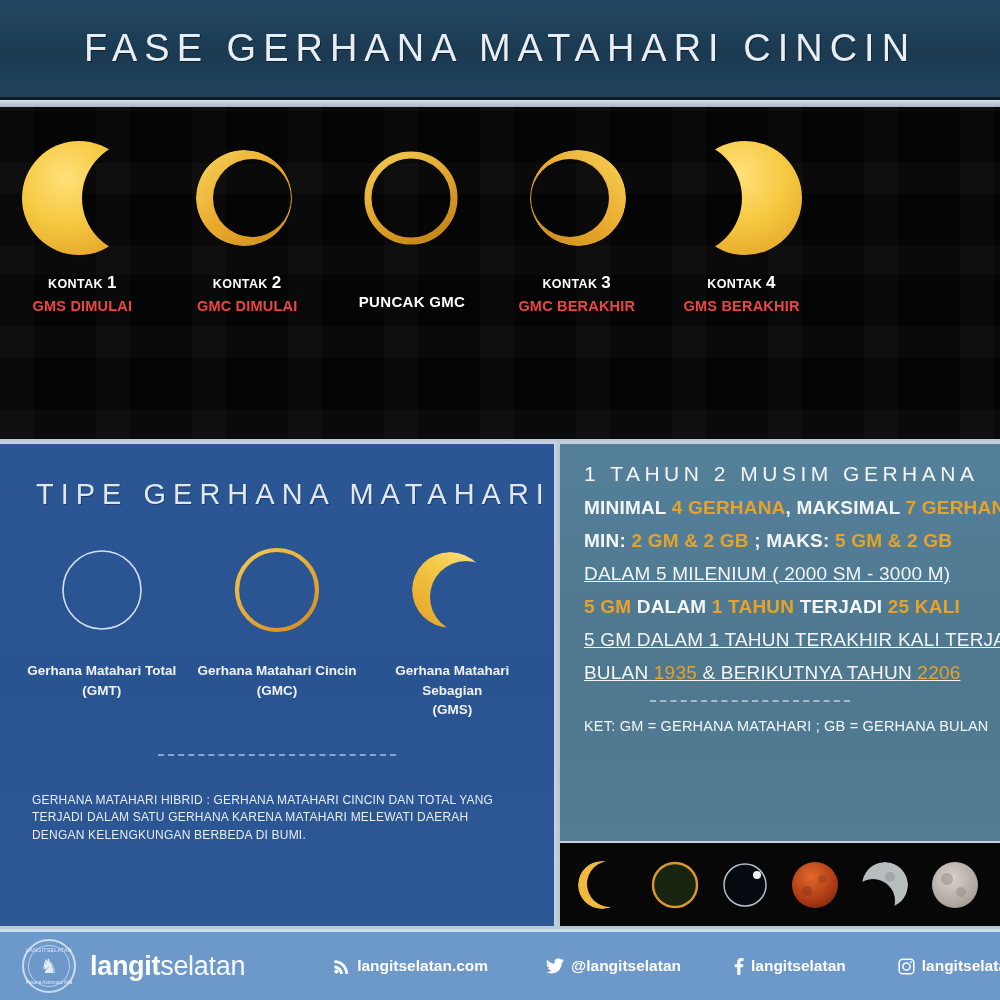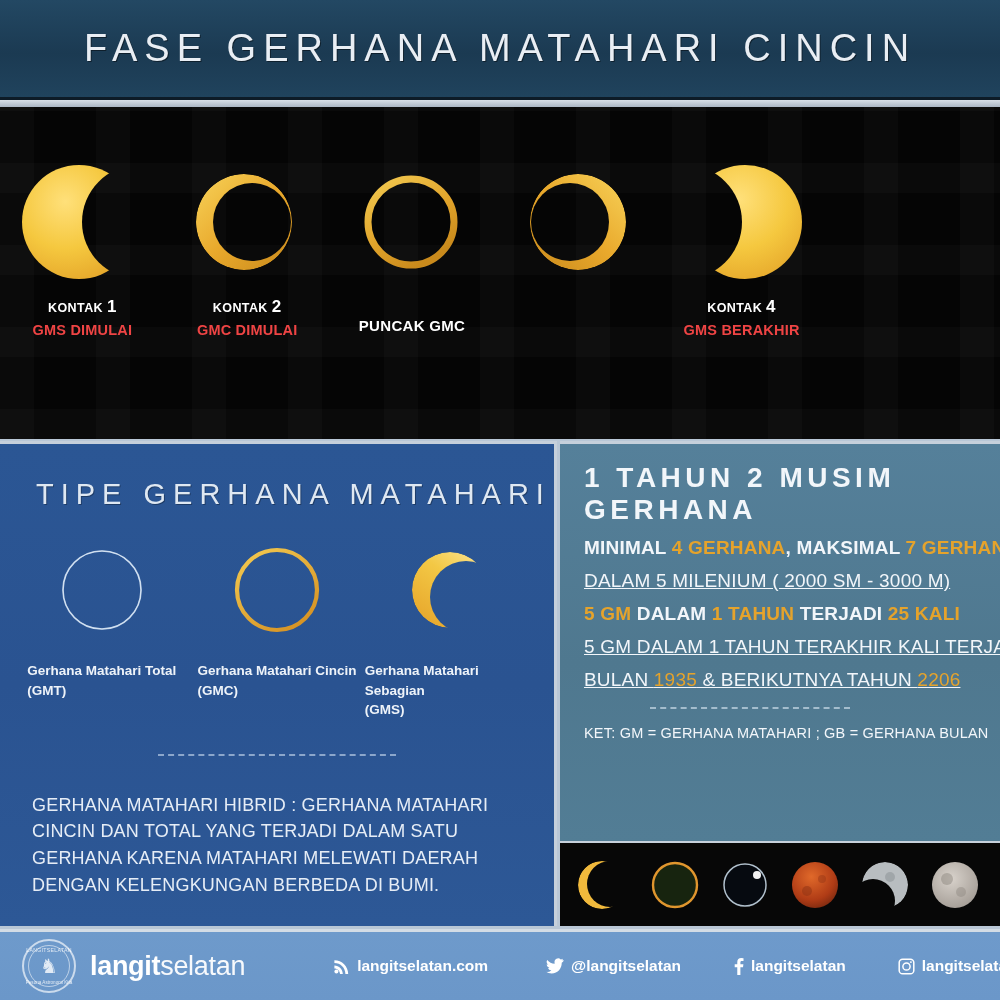--- a/index.html
+++ b/index.html
@@ -30,21 +30,21 @@
     position:absolute; left:0; top:107px; width:1000px; height:332px;
     background:#050505; overflow:hidden;
   }
   .phases::before {
     content:""; position:absolute; inset:0;
     background-image:
       repeating-linear-gradient(90deg, rgba(255,255,255,0.028) 0 34px, rgba(0,0,0,0) 34px 96px),
       repeating-linear-gradient(0deg, rgba(255,255,255,0.022) 0 30px, rgba(0,0,0,0) 30px 82px);
     opacity:.85;
   }
-  .phase-row { position:absolute; left:0; top:0; width:824px; height:332px; display:flex;margin-top:24px; }
+  .phase-row { position:absolute; left:0; top:0; width:824px; height:332px; display:flex; }
   .phase {
     flex:1; position:relative; display:flex; flex-direction:column;
     align-items:center; justify-content:flex-start; padding-top:18px;
   }
   .orb-wrap { height:145px; display:flex; align-items:center; justify-content:center; }
   .phase-label { text-align:center; line-height:1.35; margin-top:2px; }
   .kontak-line { font-size:12.5px; font-weight:700; color:#ffffff; letter-spacing:.4px; }
   .kontak-num { font-size:17px; font-weight:700; color:#ffffff; }
   .phase-sub { font-size:14.5px; font-weight:700; color:#ef4444; letter-spacing:.2px; margin-top:2px; }
   .phase-peak { font-size:15px; font-weight:700; color:#ffffff; letter-spacing:.3px; margin-top:20px;}
@@ -55,43 +55,43 @@
     background:linear-gradient(180deg,#2b5694 0%,#2a5391 50%,#2d5896 100%);
     border-top:3px solid #c6d0db; border-right:3px solid #c6d0db;
   }
   .tipe-title {
     margin:34px 0 0 36px; font-size:29px; letter-spacing:7px; color:#dfe8f2; font-weight:400;
     text-shadow:1px 1px 0 rgba(0,0,0,.3);
   }
   .types-row { display:flex; margin-top:24px; padding:0 14px; }
   .type-col { flex:1; display:flex; flex-direction:column; align-items:center; }
   .type-icon { height:110px; display:flex; align-items:center; justify-content:center; }
-  .type-label { margin-top:16px; font-size:13.5px; font-weight:700;
+  .type-label { margin-top:16px; text-align:center; font-size:13.5px; font-weight:700;
     color:#eef3f9; line-height:1.45; }
   .dash-div {
     margin:34px auto 0 auto; width:238px; height:0;
     border-top:2px dashed #9db6d6; opacity:.85;
   }
   .hybrid {
-    margin:36px 30px 0 32px; font-size:18px; line-height:1.48;
+    margin:36px 30px 0 32px; font-size:12px; line-height:1.48;
     color:#e6edf6; letter-spacing:.2px; font-weight:400;
   }
 
   
   .konfig {
     position:absolute; left:560px; top:441px; width:440px; height:400px;
     background:linear-gradient(180deg,#55809a 0%,#4f788f 55%,#527d95 100%);
     border-top:3px solid #c6d0db;
   }
   .konfig-title {
     margin:24px 0 0 24px; font-size:27px; letter-spacing:4px; color:#eef3f8; font-weight:400;
     text-shadow:1px 1px 0 rgba(0,0,0,.25);
   }
   .k-line { margin:0 0 0 24px; color:#f2f6fa; }
-  .k-big { margin-top:18px; font-size:28px; letter-spacing:4.5px; font-weight:700; }
+  .k-big { margin-top:18px; font-size:21px; letter-spacing:4.5px; font-weight:400; }
   .k-row { margin-top:11px; font-size:19px; font-weight:700; letter-spacing:.2px; white-space:nowrap; }
   .k-row.reg { font-weight:400;text-decoration:underline; }
   .gold { color:#e5a32c;text-align:center; }
   .k-dash { margin:16px 0 0 90px; width:200px; border-top:2px dashed #b9cedd; opacity:.8; }
   .k-ket { margin-top:16px; font-size:14.5px; font-weight:400; letter-spacing:.2px; }
 
   
   .photos {
     position:absolute; left:560px; top:841px; width:440px; height:85px;
     background:#070707; border-top:2px solid #c6d0db;
@@ -214,20 +214,25 @@
               <stop offset="100%" stop-color="#c98a1c"></stop>
                 </linearGradient>
               <mask id="mD">
                   <circle cx="66" cy="65" r="48" fill="#fff"></circle>
                 <circle cx="58" cy="65" r="39" fill="#000"></circle>
                 </mask>
               </defs>
             <circle cx="66" cy="65" r="48" fill="url(#gD)" mask="url(#mD)"></circle>
           </svg>
         </div>
+        <div class="phase-label">
+          <div class="kontak-line"><span>KONTAK</span>
+            <span class="kontak-num">3</span></div>
+          <div class="phase-sub">GMC BERAKHIR</div>
+        </div>
       </div>
 
       <div class="phase">
         <div class="orb-wrap">
           <svg width="130" height="130" viewBox="0 0 130 130">
             <defs>
                 <radialGradient id="sunE" cx="45%" cy="30%" r="78%">
               <stop offset="0%" stop-color="#ffe07a"></stop>
                   <stop offset="55%" stop-color="#f5c83f"></stop>
               <stop offset="100%" stop-color="#e5a62a"></stop>
@@ -314,20 +319,23 @@
   </div>
 
   <div class="konfig">
 
     <div class="k-line k-big">1 TAHUN 2 MUSIM GERHANA</div>
 
     <div class="k-line k-row">
       <span>MINIMAL </span><span class="gold">4 GERHANA</span><span>, MAKSIMAL </span><span class="gold">7 GERHANA</span>
     </div>
 
+    <div class="k-line k-row">
+      <span>MIN: </span><span class="gold">2 GM &amp; 2 GB</span><span> ; MAKS: </span><span class="gold">5 GM &amp; 2 GB</span>
+    </div>
 
     <div class="k-line k-row reg">DALAM 5 MILENIUM ( 2000 SM - 3000 M)</div>
 
     <div class="k-line k-row">
       <span class="gold">5 GM</span><span> DALAM </span><span class="gold">1 TAHUN</span><span> TERJADI </span><span class="gold">25 KALI</span>
     </div>
 
     <div class="k-line k-row reg">5 GM DALAM 1 TAHUN TERAKHIR KALI TERJADI</div>
 
     <div class="k-line k-row reg">

